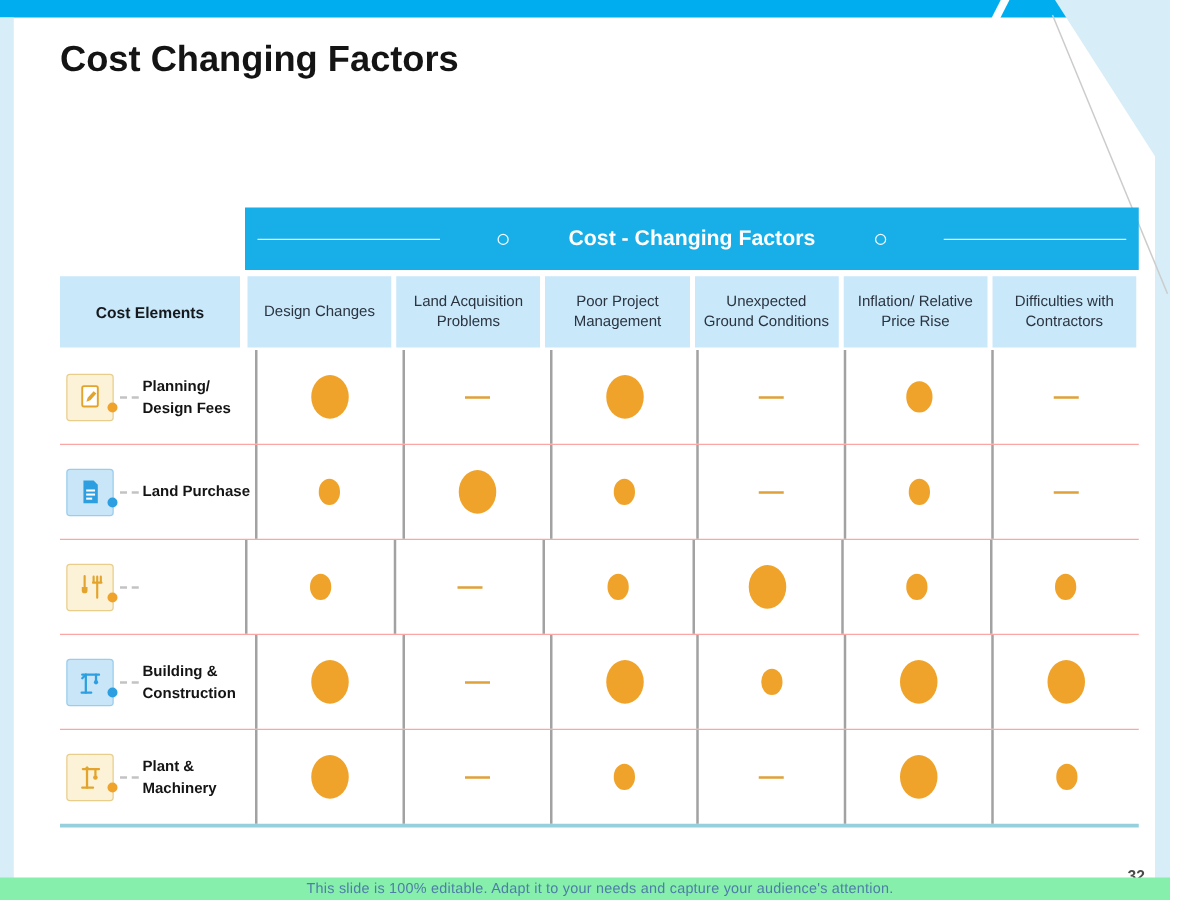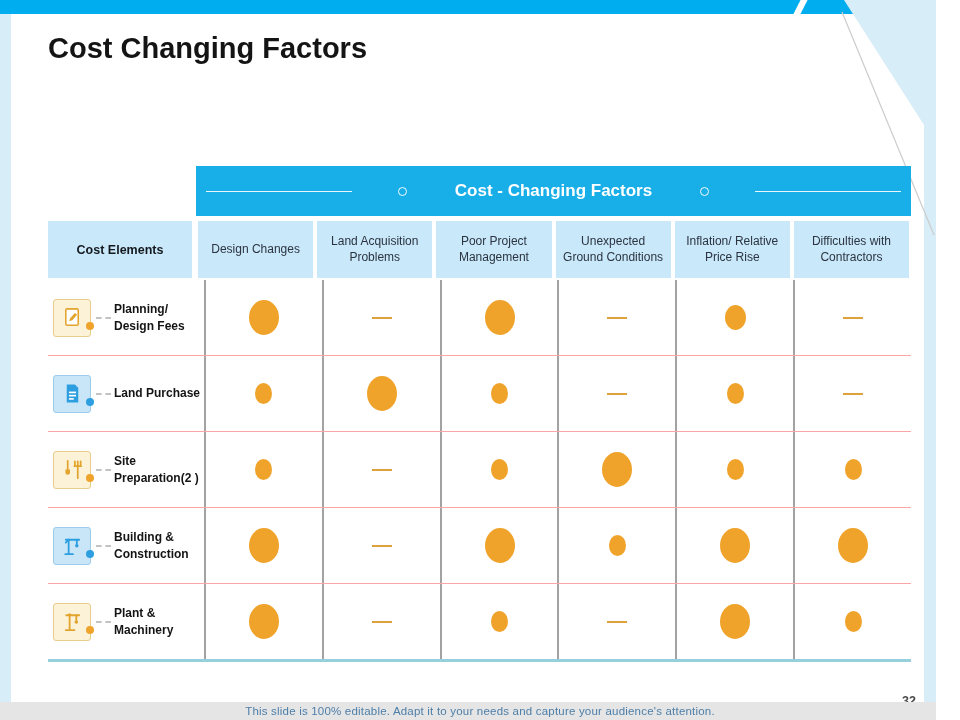--- a/index.html
+++ b/index.html
@@ -5,21 +5,21 @@
   html,body{margin:0;padding:0;}
   body{font-family:"Liberation Sans",sans-serif;background:#fff;}
   .slide{position:relative;width:936px;height:720px;background:#ffffff;overflow:hidden;}
 
   
   .topbar{position:absolute;left:0;top:0;width:868px;height:14px;background:#00AEEF;}
   .topbar-slash{position:absolute;left:797px;top:-3px;width:7px;height:20px;background:#ffffff;transform:skewX(-27deg);}
   .left-band{position:absolute;left:0;top:14px;width:11px;height:706px;background:#D7EDF8;}
   .right-band{position:absolute;right:0;top:0;width:12px;height:720px;background:#D7EDF8;}
   .corner-svg{position:absolute;right:0;top:0;pointer-events:none;}
-  .footer-bar{position:absolute;left:0;top:702px;width:960px;height:18px;background:#e5e5e5;display:flex;align-items:center;justify-content:center;}
+  .footer-bar{position:absolute;left:0;top:702px;width:960px;height:18px;background:#86efac;display:flex;align-items:center;justify-content:center;}
   .footer-text{font-size:11.5px;color:#4D7EA8;letter-spacing:.2px;}
   .page-num{position:absolute;top:694px;right:20px;font-size:12.5px;font-weight:bold;color:#4a4a4a;}
 
   .title{position:absolute;left:48px;top:32px;font-size:29px;font-weight:600;color:#141414;}
 
   
   .table{position:absolute;left:48px;top:166px;width:863px;}
   .band{margin-left:148px;height:50px;background:#18AEE8;display:flex;align-items:center;padding:0 10px;box-sizing:border-box;gap:38px;}
   .band .line{flex:1 1 auto;height:1px;background:rgba(255,255,255,.9);}
   .band .ring{width:7px;height:7px;border:1.5px solid rgba(255,255,255,.95);border-radius:50%;margin:0 8px;flex:0 0 auto;background:transparent;}
@@ -161,21 +161,20 @@
                   <path d="M7 3v9"></path>
                   <path d="M14.5 3.5v4.5M17.5 3.5v4.5M20.5 3.5v4.5"></path>
                   <path d="M14 8.5h7"></path>
                   <path d="M17.5 8.5V21"></path>
                 </g>
                 <path d="M4.6 12h4.8v3a2.4 2.4 0 01-4.8 0z" fill="#E2A42C"></path>
               </svg>
               <span class="node-dot" style="background: rgb(240, 163, 42);"></span>
             </span>
             <span class="connector"></span>
-            <span class="rlabel">Site Preparation(2 )</span>
           </div>
           <div class="dcell">
             <span class="dot small"></span>
           </div>
           <div class="dcell">
             <span class="dash"></span>
           </div>
           <div class="dcell">
             <span class="dot small"></span>
           </div>

